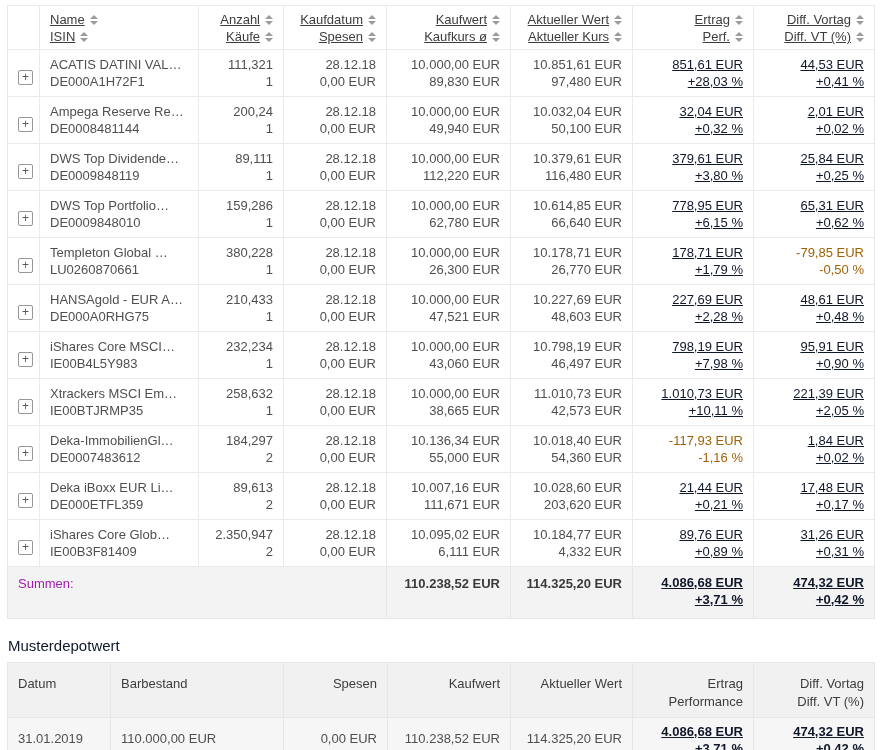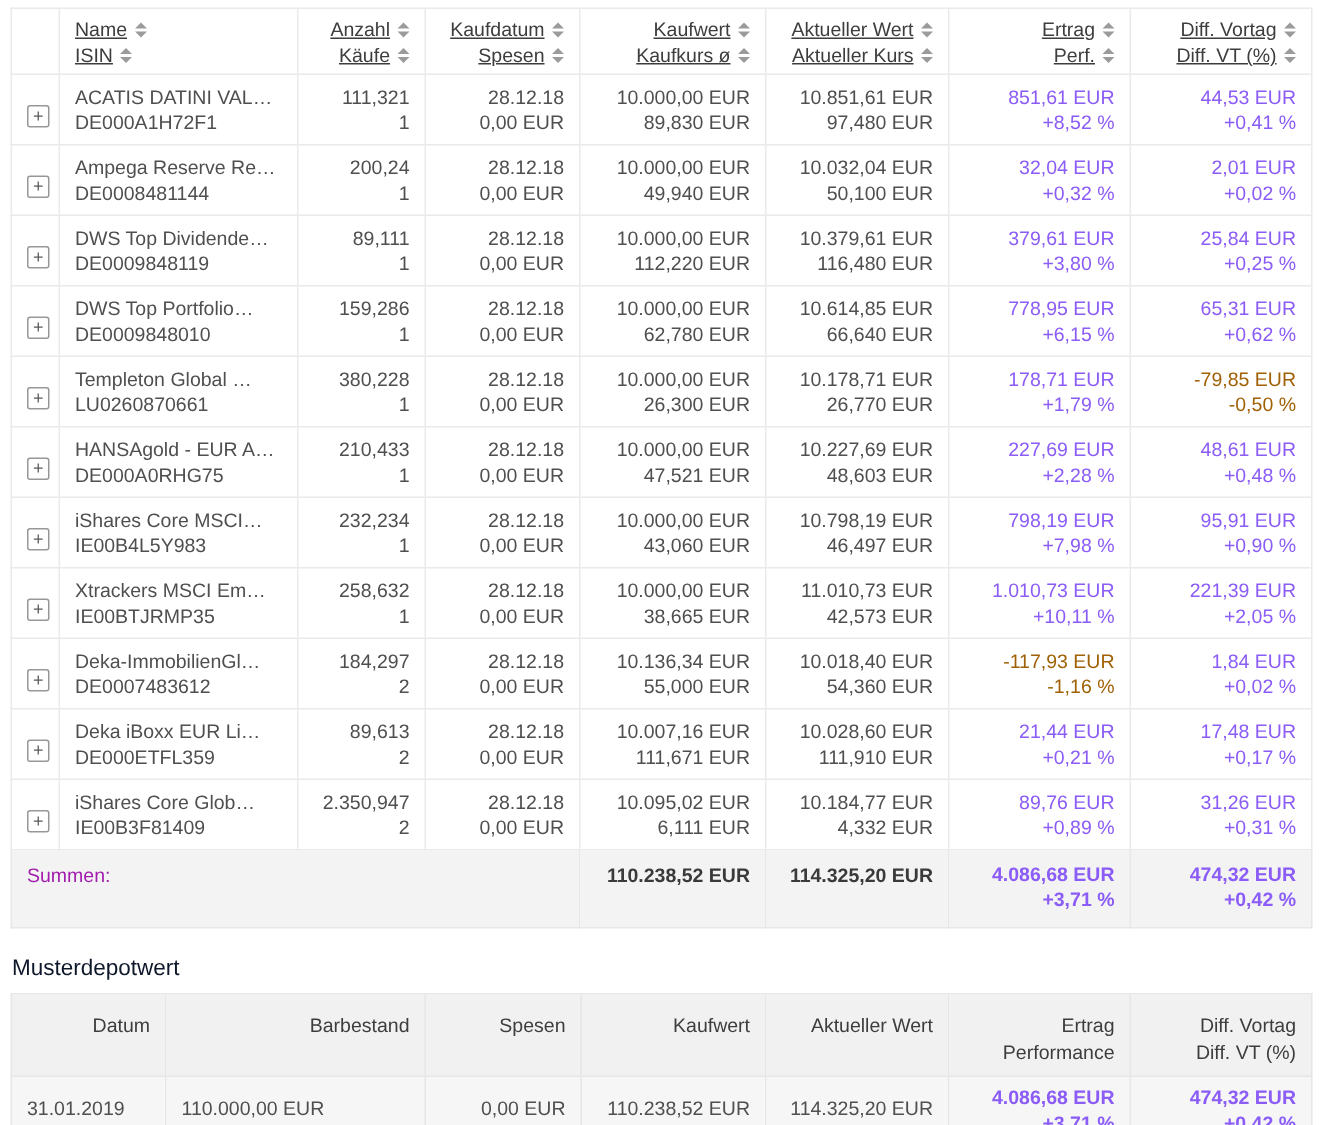--- a/index.html
+++ b/index.html
@@ -31,38 +31,38 @@
 
   .ptable tbody td{padding:6px 10px;vertical-align:top;line-height:17px;}
   .ptable tbody tr{height:47px;}
   .num{text-align:right;white-space:nowrap;}
   .c-expand{text-align:center;vertical-align:middle !important;}
   .expand{
     display:inline-block;width:13px;height:13px;border:1px solid #979797;border-radius:2px;
     color:#5a5a5a;font-size:12px;line-height:12px;text-align:center;background:#fff;cursor:pointer;
     margin-top:8px;user-select:none;
   }
-  .pos{color:#8b5cf6;}
+  .pos{color:#0f172a;text-decoration:underline;}
   .neg{color:#a16207;}
 
   
   .sum-row td{background:#f3f3f3;height:52px;box-sizing:border-box;padding:8px 10px;vertical-align:top;line-height:17px;border-color:#e7e7e7;}
   .sum-label{text-align:left;color:#a21caf;}
   .sum-strong{font-weight:700;color:#3a3a3a;}
   .sum-green{vertical-align:middle !important;font-weight:700;padding-top:4px !important;}
 
   
   .section-title{color:#0f172a;font-size:15px;margin:18px 0 8px 1px;font-weight:400;}
   .dtable{border:1px solid #e2e2e2;}
   .dtable th,.dtable td{border:1px solid #e6e6e6;overflow:hidden;}
   .dtable thead th{
     background:#f1f1f1;font-weight:400;text-align:right;color:#3d3d3d;
     padding:12px 10px 6px;vertical-align:top;line-height:18px;height:46px;box-sizing:border-box;white-space:nowrap;
   }
-  .dtable thead th.left{text-align:right;}
+  .dtable thead th.left{text-align:left;}
   .dtable td{
     background:#f6f6f6;padding:12px 10px;vertical-align:top;line-height:17px;
     height:52px;box-sizing:border-box;white-space:nowrap;
   }
   .dtable td.left{text-align:left;}
 </style>
 </head>
 <body>
 
 <table class="ptable">
@@ -213,21 +213,21 @@
     <td class="num">
       <div>10.000,00 EUR</div>
       <div>89,830 EUR</div>
     </td>
     <td class="num">
       <div>10.851,61 EUR</div>
       <div>97,480 EUR</div>
     </td>
     <td class="num">
       <div class="pos">851,61 EUR</div>
-      <div class="pos">+8,52 %</div>
+      <div class="pos">+28,03 %</div>
     </td>
     <td class="num">
       <div class="pos">44,53 EUR</div>
       <div class="pos">+0,41 %</div>
     </td>
   </tr>
 
   <tr>
     <td class="c-expand">
       <span class="expand"><span>+</span></span>
@@ -515,21 +515,21 @@
     <td class="num">
       <div>28.12.18</div>
       <div>0,00 EUR</div>
     </td>
     <td class="num">
       <div>10.007,16 EUR</div>
       <div>111,671 EUR</div>
     </td>
     <td class="num">
       <div>10.028,60 EUR</div>
-      <div>111,910 EUR</div>
+      <div>203,620 EUR</div>
     </td>
     <td class="num">
       <div class="pos">21,44 EUR</div>
       <div class="pos">+0,21 %</div>
     </td>
     <td class="num">
       <div class="pos">17,48 EUR</div>
       <div class="pos">+0,17 %</div>
     </td>
   </tr>

